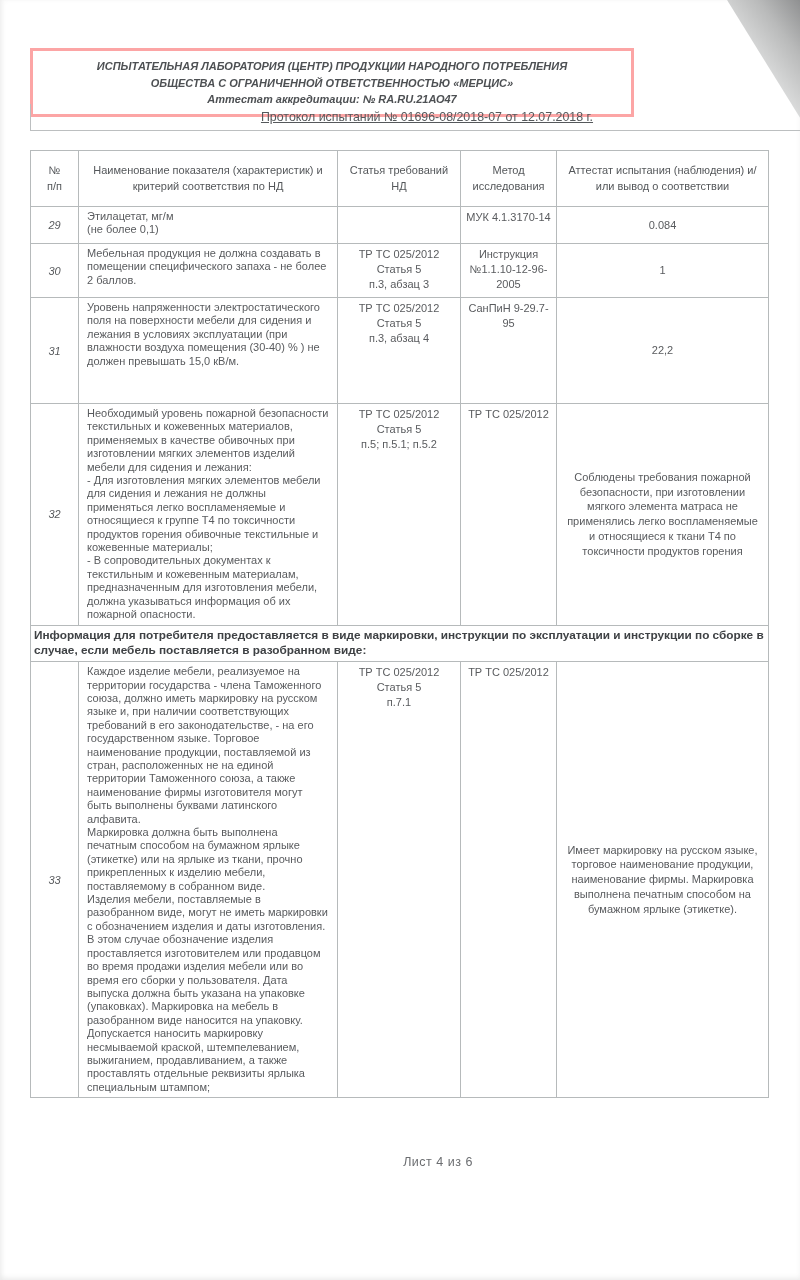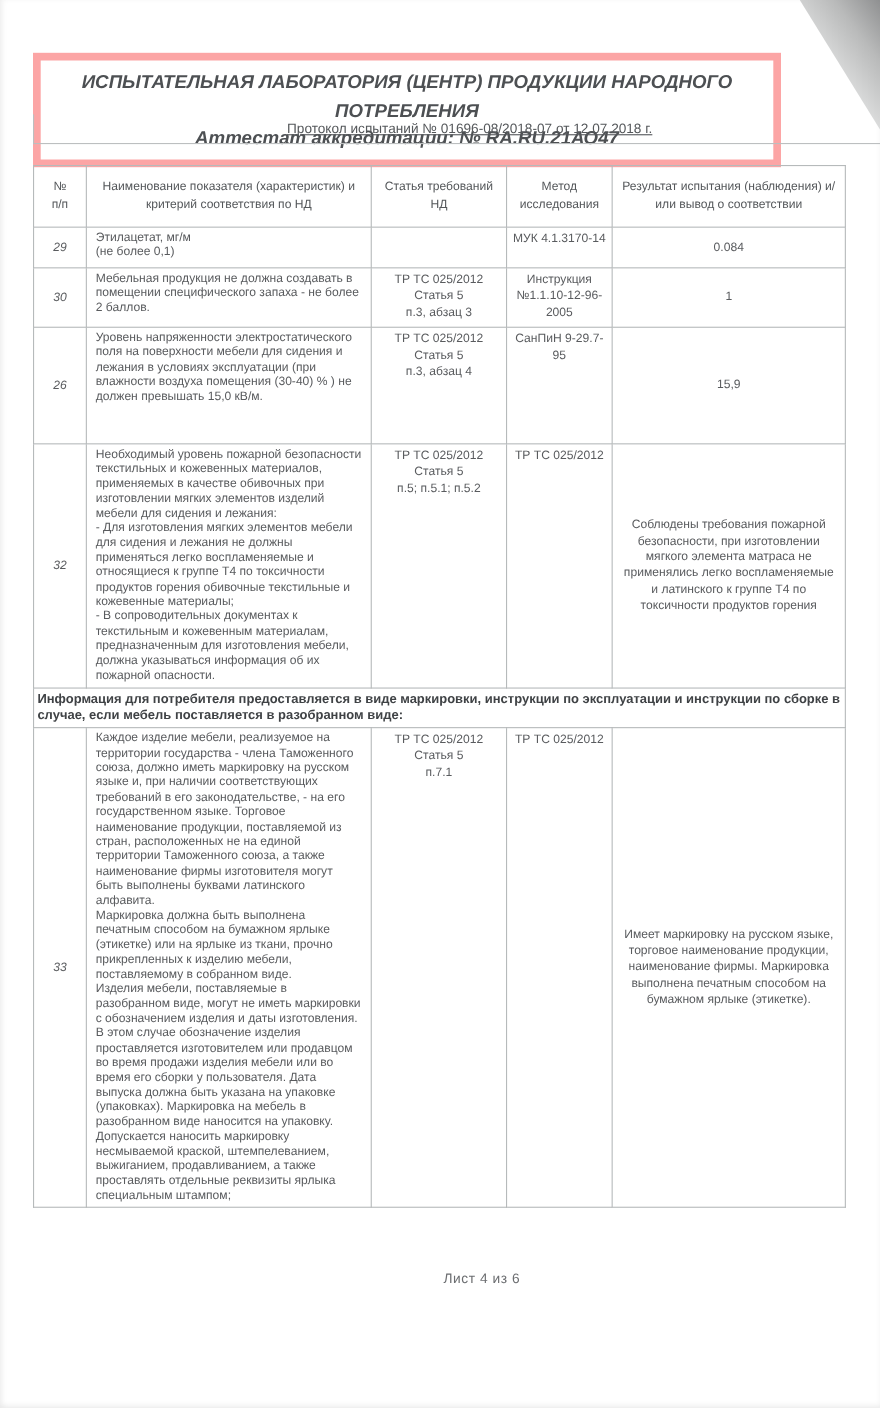--- a/index.html
+++ b/index.html
@@ -13,26 +13,26 @@
     box-shadow: inset 3px 0 5px rgba(0,0,0,0.04), inset 0 -3px 5px rgba(0,0,0,0.05);
   }
   .doc{position:absolute;inset:0;}
   
   .fold{
     position:absolute;top:0;right:0;width:96px;height:128px;
     clip-path:polygon(24% 0, 100% 0, 100% 92%);
     background:linear-gradient(to bottom left,#8f9091 0%,#b9baba 22%,#d9dada 45%,#ececec 65%,#fafafa 85%,#ffffff 100%);
   }
   .hdr-box{
-    position:absolute;left:30px;top:48px;width:680px;box-sizing:border-box;
-    border:7px solid #fca5a5;
+    position:absolute;left:30px;top:48px;width:604px;box-sizing:border-box;
+    border:3px solid #fca5a5;
     padding:7px 10px 6px 10px;
     text-align:center;
     font-style:italic;font-weight:bold;
-    font-size:17px;line-height:1.5;
+    font-size:11px;line-height:1.5;
     color:#4d5053;
   }
   .proto-box{
     position:absolute;left:30px;top:104px;width:794px;box-sizing:border-box;
     border:1px solid #bcbfc0;border-top:none;
     padding:6px 10px;
     text-align:center;
     font-size:12.4px;
     color:#55585b;
     text-decoration:underline;
@@ -77,41 +77,42 @@
 </style>
 </head>
 <body>
 
 <div class="doc">
 
   <div class="fold"></div>
 
   <div class="hdr-box">
     <div>ИСПЫТАТЕЛЬНАЯ ЛАБОРАТОРИЯ (ЦЕНТР) ПРОДУКЦИИ НАРОДНОГО ПОТРЕБЛЕНИЯ</div>
+    <div>ОБЩЕСТВА С ОГРАНИЧЕННОЙ ОТВЕТСТВЕННОСТЬЮ «МЕРЦИС»</div>
     <div>Аттестат аккредитации: № RA.RU.21АО47</div>
   </div>
 
   <div class="proto-box">Протокол испытаний № 01696-08/2018-07 от 12.07.2018 г.</div>
 
   <table class="tbl">
     <colgroup>
       <col style="width:48px">
         <col style="width:259px">
         <col style="width:123px">
         <col style="width:96px">
         <col style="width:212px">
     </colgroup>
     <thead>
       <tr>
         <th>№
 п/п</th>
         <th>Наименование показателя (характеристик) и критерий соответствия по НД</th>
         <th>Статья требований НД</th>
         <th>Метод исследования</th>
-        <th>Результат испытания (наблюдения) и/или вывод о соответствии</th>
+        <th>Аттестат испытания (наблюдения) и/или вывод о соответствии</th>
       </tr>
     </thead>
     <tbody>
       <tr style="height:37px">
         <td class="num">29</td>
         <td class="name">Этилацетат, мг/м
 (не более 0,1)</td>
         <td class="clause"></td>
         <td class="method">МУК 4.1.3170-14</td>
         <td class="result">0.084</td>
@@ -121,38 +122,38 @@
         <td class="name">Мебельная продукция не должна создавать в помещении специфического запаха - не более 2 баллов.</td>
         <td class="clause">ТР ТС 025/2012
 Статья 5
 п.3, абзац 3</td>
         <td class="method">Инструкция
 №1.1.10-12-96-
 2005</td>
         <td class="result">1</td>
       </tr>
       <tr style="height:106px">
-        <td class="num">26</td>
+        <td class="num">31</td>
         <td class="name">Уровень напряженности электростатического поля на поверхности мебели для сидения и лежания в условиях эксплуатации (при влажности воздуха помещения (30-40) % ) не должен превышать 15,0 кВ/м.</td>
         <td class="clause">ТР ТС 025/2012
 Статья 5
 п.3, абзац 4</td>
         <td class="method">СанПиН 9-29.7-95</td>
-        <td class="result">15,9</td>
+        <td class="result">22,2</td>
       </tr>
       <tr style="height:200px">
         <td class="num">32</td>
         <td class="name">Необходимый уровень пожарной безопасности текстильных и кожевенных материалов, применяемых в качестве обивочных при изготовлении мягких элементов изделий мебели для сидения и лежания:
 - Для изготовления мягких элементов мебели для сидения и лежания не должны применяться легко воспламеняемые и относящиеся к группе Т4 по токсичности продуктов горения обивочные текстильные и кожевенные материалы;
 - В сопроводительных документах к текстильным и кожевенным материалам, предназначенным для изготовления мебели, должна указываться информация об их пожарной опасности.</td>
         <td class="clause">ТР ТС 025/2012
 Статья 5
 п.5; п.5.1; п.5.2</td>
         <td class="method">ТР ТС 025/2012</td>
-        <td class="result">Соблюдены требования пожарной безопасности, при изготовлении мягкого элемента матраса  не применялись легко воспламеняемые и латинского к группе Т4 по токсичности продуктов горения</td>
+        <td class="result">Соблюдены требования пожарной безопасности, при изготовлении мягкого элемента матраса  не применялись легко воспламеняемые и относящиеся к ткани Т4 по токсичности продуктов горения</td>
       </tr>
       <tr>
         <td class="banner" colspan="5">Информация для потребителя предоставляется в виде маркировки, инструкции по эксплуатации и инструкции по сборке в случае, если мебель поставляется в разобранном виде:</td>
       </tr>
       <tr style="height:370px">
         <td class="num">33</td>
         <td class="name">Каждое изделие мебели, реализуемое на территории государства - члена Таможенного союза, должно иметь маркировку на русском языке и, при наличии соответствующих требований в его законодательстве, - на его государственном языке. Торговое наименование продукции, поставляемой из стран, расположенных не на единой территории Таможенного союза, а также наименование фирмы изготовителя могут быть выполнены буквами латинского алфавита.
 Маркировка должна быть выполнена печатным способом на бумажном ярлыке (этикетке) или на ярлыке из ткани, прочно прикрепленных к изделию мебели, поставляемому в собранном виде.
 Изделия мебели, поставляемые в разобранном виде, могут не иметь маркировки с обозначением изделия и даты изготовления. В этом случае обозначение изделия проставляется изготовителем или продавцом во время продажи изделия мебели или во время его сборки у пользователя. Дата выпуска должна быть указана на упаковке (упаковках). Маркировка на мебель в разобранном виде наносится на упаковку.
 Допускается наносить маркировку несмываемой краской, штемпелеванием, выжиганием, продавливанием, а также проставлять отдельные реквизиты ярлыка специальным штампом;</td>

